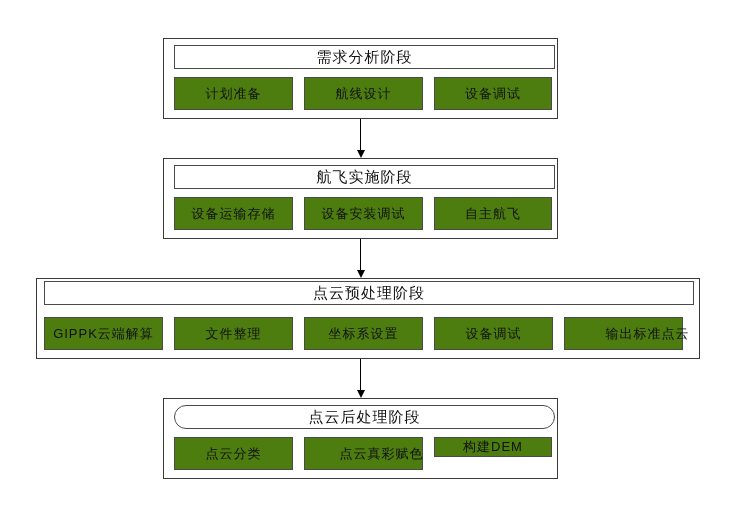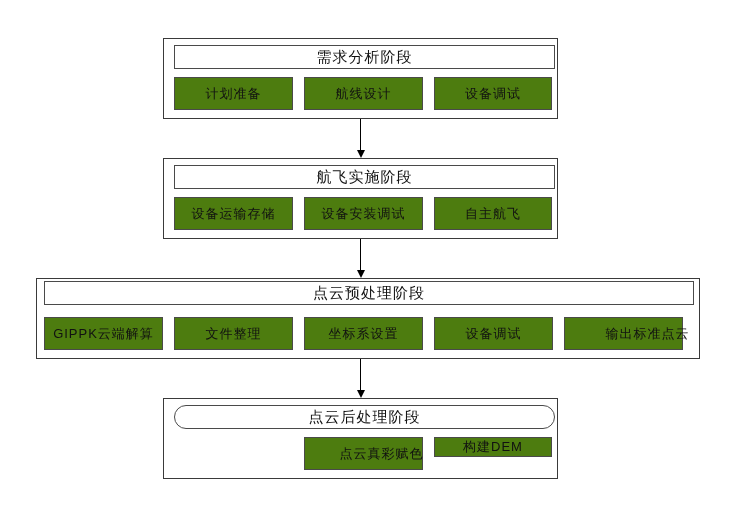--- a/index.html
+++ b/index.html
@@ -99,17 +99,18 @@
     <div class="step" style="left:527px; top:38px; width:119px; height:33px;padding-left:48px;">输出标准点云</div>
   </div>
 
   <div class="arrow" style="left:353px; top:359px; height:39px;">
     <div class="shaft"></div>
     <div class="head"></div>
   </div>
 
   <div class="stage" style="left:163px; top:398px; width:395px; height:81px;">
     <div class="stage-header" style="left:10px; top:6px; width:381px; height:24px;border-radius:12px;">点云后处理阶段</div>
+    <div class="step" style="left:10px; top:38px; width:119px; height:33px;">点云分类</div>
     <div class="step" style="left:140px; top:38px; width:119px; height:33px;padding-left:36px;">点云真彩赋色</div>
     <div class="step" style="left:270px; top:38px; width:118px; height:20px;">构建DEM</div>
   </div>
 
 </div>
 
 </body></html>

